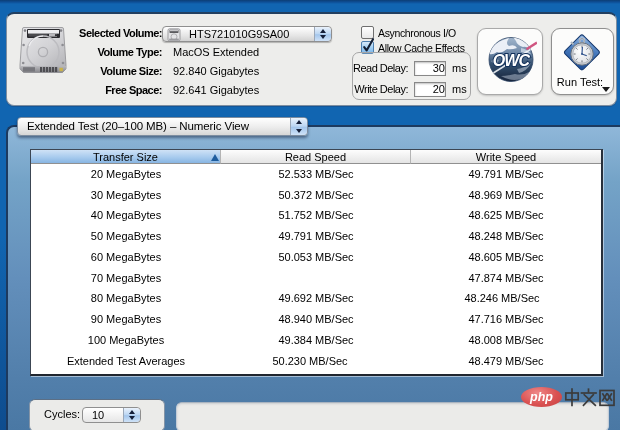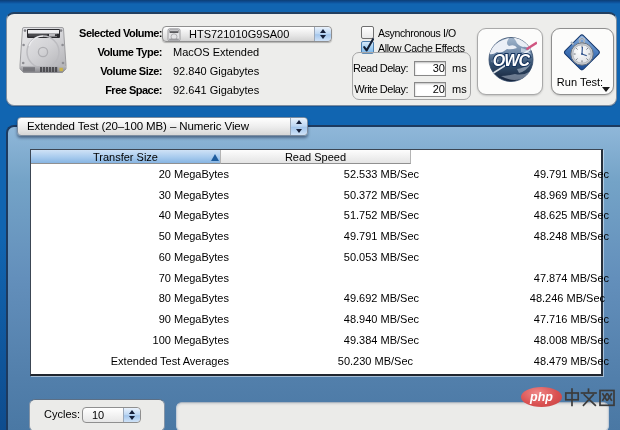--- a/index.html
+++ b/index.html
@@ -44,21 +44,21 @@
            background:linear-gradient(#ffffff,#ececec 55%,#d6d6d6);box-shadow:0 2px 3px rgba(0,10,40,.45);}
   #testpop .txt{position:absolute;left:9px;top:0;line-height:17px;font-size:11.5px;color:#000;letter-spacing:-0.1px;}
   
   #tbl{left:30px;top:149px;width:570px;height:224px;background:#ffffff;
        border:1px solid #3c4653;border-right:2px solid #272f3a;border-bottom:2px solid #20262f;
        box-shadow:1px 1px 0 rgba(235,243,250,.55);}
   .hc{position:absolute;top:0;height:14px;font-size:11px;color:#000;text-align:center;line-height:14px;
       background:linear-gradient(#fdfdfd,#eeeeee 60%,#e4e4e4);border-right:1px solid #b4b4b4;
       border-bottom:1px solid #909090;box-sizing:border-box;}
   .hc1{background:linear-gradient(#cfe2f6,#a8cbee 55%,#88b5e2);}
-  .cell{position:absolute;font-size:11px;color:#000;text-align:right;padding-left:8px;}
+  .cell{position:absolute;font-size:11px;color:#000;text-align:center;}
   
   #cyc{left:29px;top:399px;width:134px;height:31px;background:#ebebe9;border:1px solid #8494a6;
        border-top-color:#5c6f85;border-radius:6px;}
   #prog{left:176px;top:402px;width:431px;height:28px;background:#ebebe9;border:1px solid #c3cdd8;
         border-top-color:#aab4c0;border-radius:6px;box-shadow:inset 0 1px 2px rgba(30,50,80,.15);}
   #cycpop{position:absolute;left:52px;top:7px;width:57px;height:14px;border:1px solid #8f8f8f;border-radius:4px;
           background:linear-gradient(#ffffff,#e6e6e6);}
   
   #wm-oval{left:521px;top:387px;width:41px;height:20px;border-radius:50%;
            background:radial-gradient(ellipse at 40% 30%, #ef8888, #da5252 55%, #c64040);
@@ -214,37 +214,39 @@
 <div id="bluebox" class="abs"></div>
 
 <div id="testpop" class="abs">
   <span class="txt">Extended Test (20–100 MB) – Numeric View</span>
   <div class="stepper"></div>
 </div>
 
 <div id="tbl" class="abs">
   <div class="hc" style="left:190px;width:190px;">Read Speed</div>
   <div class="hc hc1" style="left:0;width:190px;">Transfer Size</div>
+  <div class="hc" style="left:380px;width:190px;border-right:none;">Write Speed</div>
   <svg style="position:absolute;left:180px;top:4px;" width="8" height="7">
       <path d="M4,0 L8,7 L0,7 Z" fill="#1d5c9e"></path>
     </svg>
 <div class="cell" style="left: 0px; width: 190px; top: 17.875px;">20 MegaBytes</div>
     <div class="cell" style="left: 190px; width: 190px; top: 17.875px;">52.533 MB/Sec</div>
     <div class="cell" style="left: 380px; width: 190px; top: 17.875px;">49.791 MB/Sec</div>
     <div class="cell" style="left: 0px; width: 190px; top: 38.625px;">30 MegaBytes</div>
     <div class="cell" style="left: 190px; width: 190px; top: 38.625px;">50.372 MB/Sec</div>
     <div class="cell" style="left: 380px; width: 190px; top: 38.625px;">48.969 MB/Sec</div>
     <div class="cell" style="left: 0px; width: 190px; top: 59.375px;">40 MegaBytes</div>
     <div class="cell" style="left: 190px; width: 190px; top: 59.375px;">51.752 MB/Sec</div>
     <div class="cell" style="left: 380px; width: 190px; top: 59.375px;">48.625 MB/Sec</div>
     <div class="cell" style="left: 0px; width: 190px; top: 80.125px;">50 MegaBytes</div>
     <div class="cell" style="left: 190px; width: 190px; top: 80.125px;">49.791 MB/Sec</div>
     <div class="cell" style="left: 380px; width: 190px; top: 80.125px;">48.248 MB/Sec</div>
     <div class="cell" style="left: 0px; width: 190px; top: 100.875px;">60 MegaBytes</div>
     <div class="cell" style="left: 190px; width: 190px; top: 100.875px;">50.053 MB/Sec</div>
+    <div class="cell" style="left: 380px; width: 190px; top: 100.875px;">48.605 MB/Sec</div>
     <div class="cell" style="left: 0px; width: 190px; top: 121.625px;">70 MegaBytes</div>
     <div class="cell" style="left: 380px; width: 190px; top: 121.625px;">47.874 MB/Sec</div>
     <div class="cell" style="left: 0px; width: 190px; top: 142.375px;">80 MegaBytes</div>
     <div class="cell" style="left: 190px; width: 190px; top: 142.375px;">49.692 MB/Sec</div>
     <div class="cell" style="left: 376px; width: 190px; top: 142.375px;">48.246 MB/Sec</div>
     <div class="cell" style="left: 0px; width: 190px; top: 163.125px;">90 MegaBytes</div>
     <div class="cell" style="left: 190px; width: 190px; top: 163.125px;">48.940 MB/Sec</div>
     <div class="cell" style="left: 380px; width: 190px; top: 163.125px;">47.716 MB/Sec</div>
     <div class="cell" style="left: 0px; width: 190px; top: 183.875px;">100 MegaBytes</div>
     <div class="cell" style="left: 190px; width: 190px; top: 183.875px;">49.384 MB/Sec</div>

